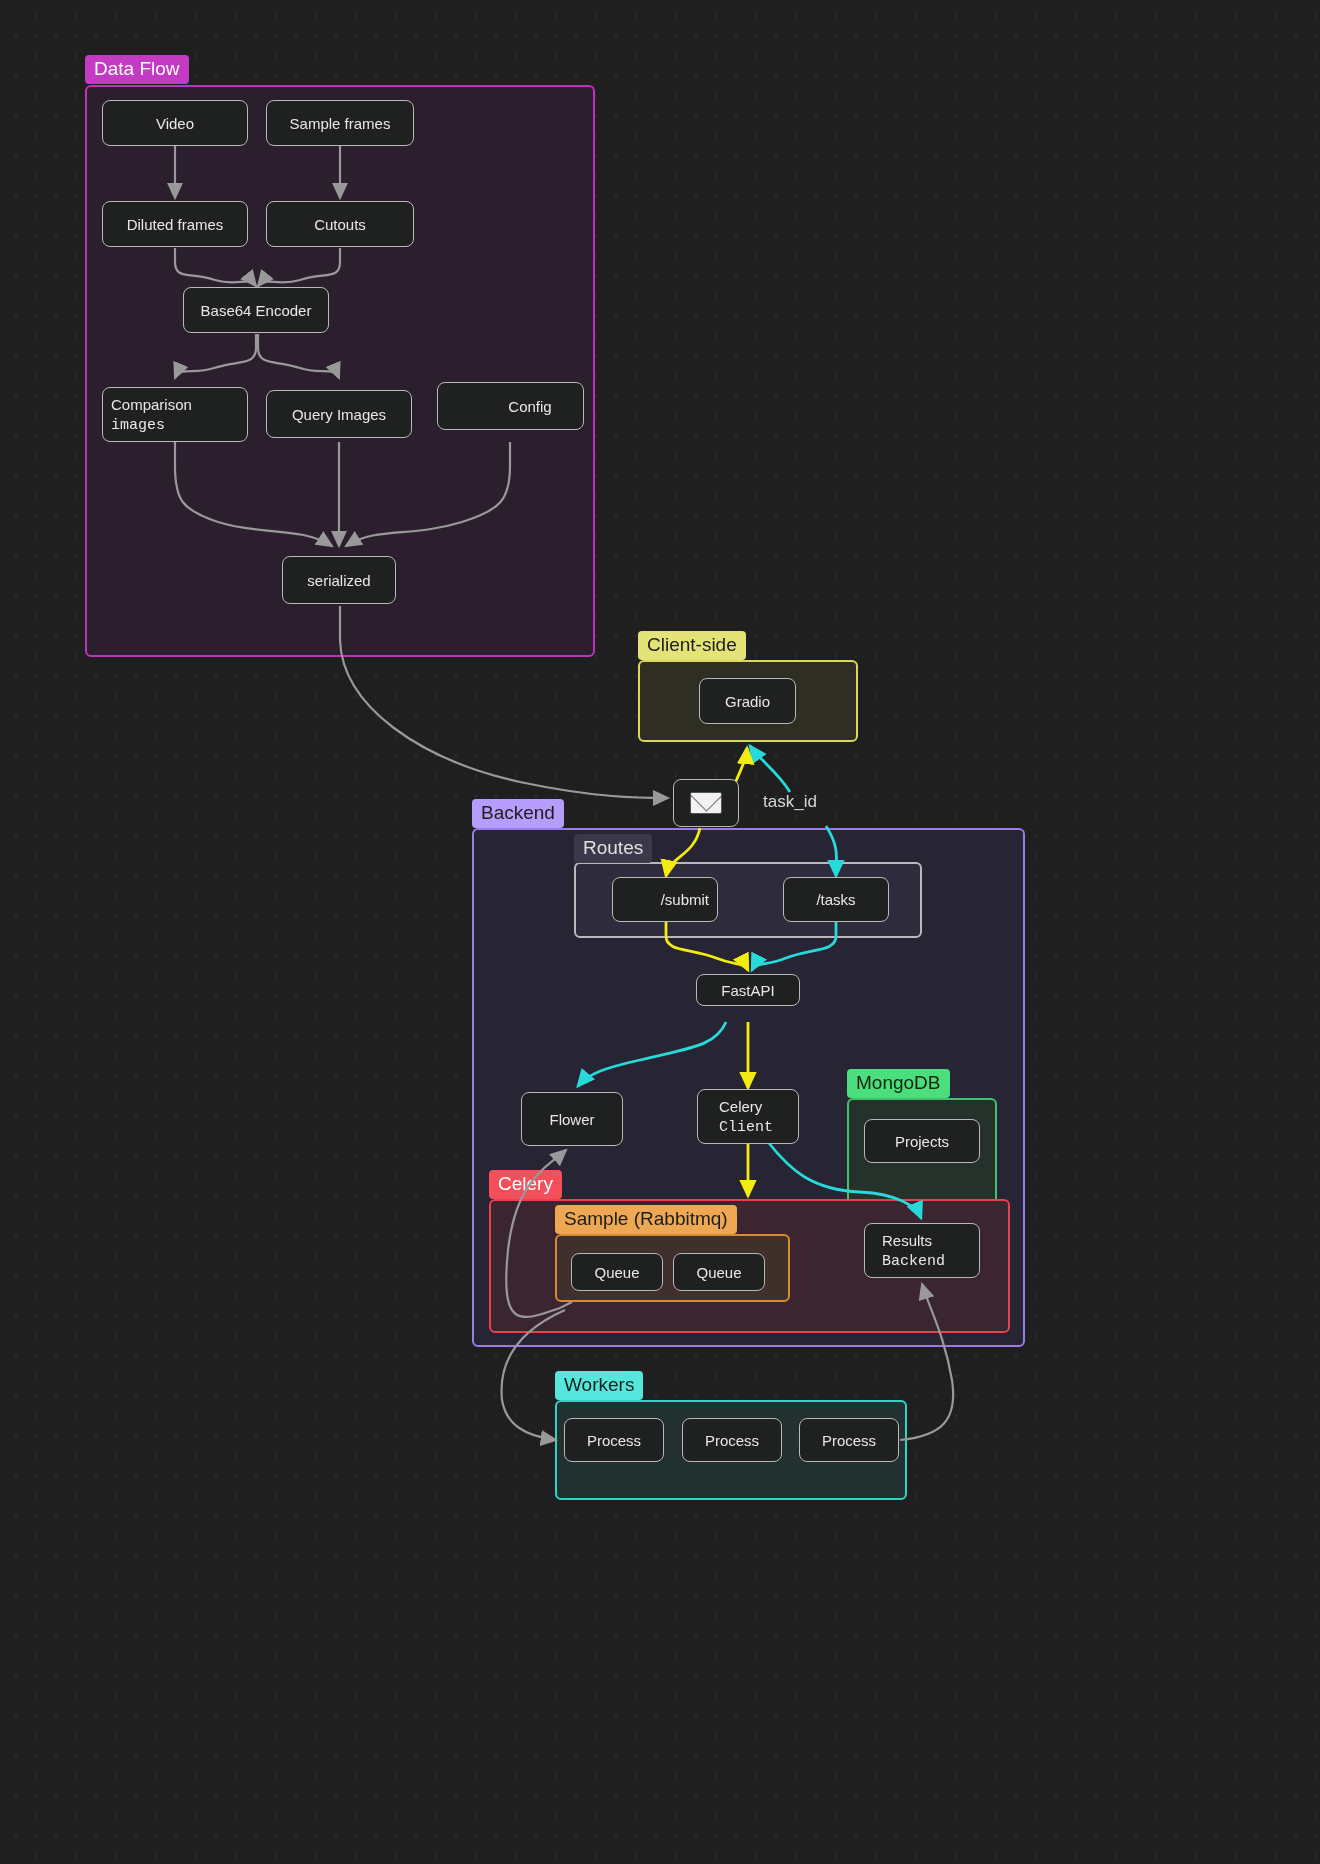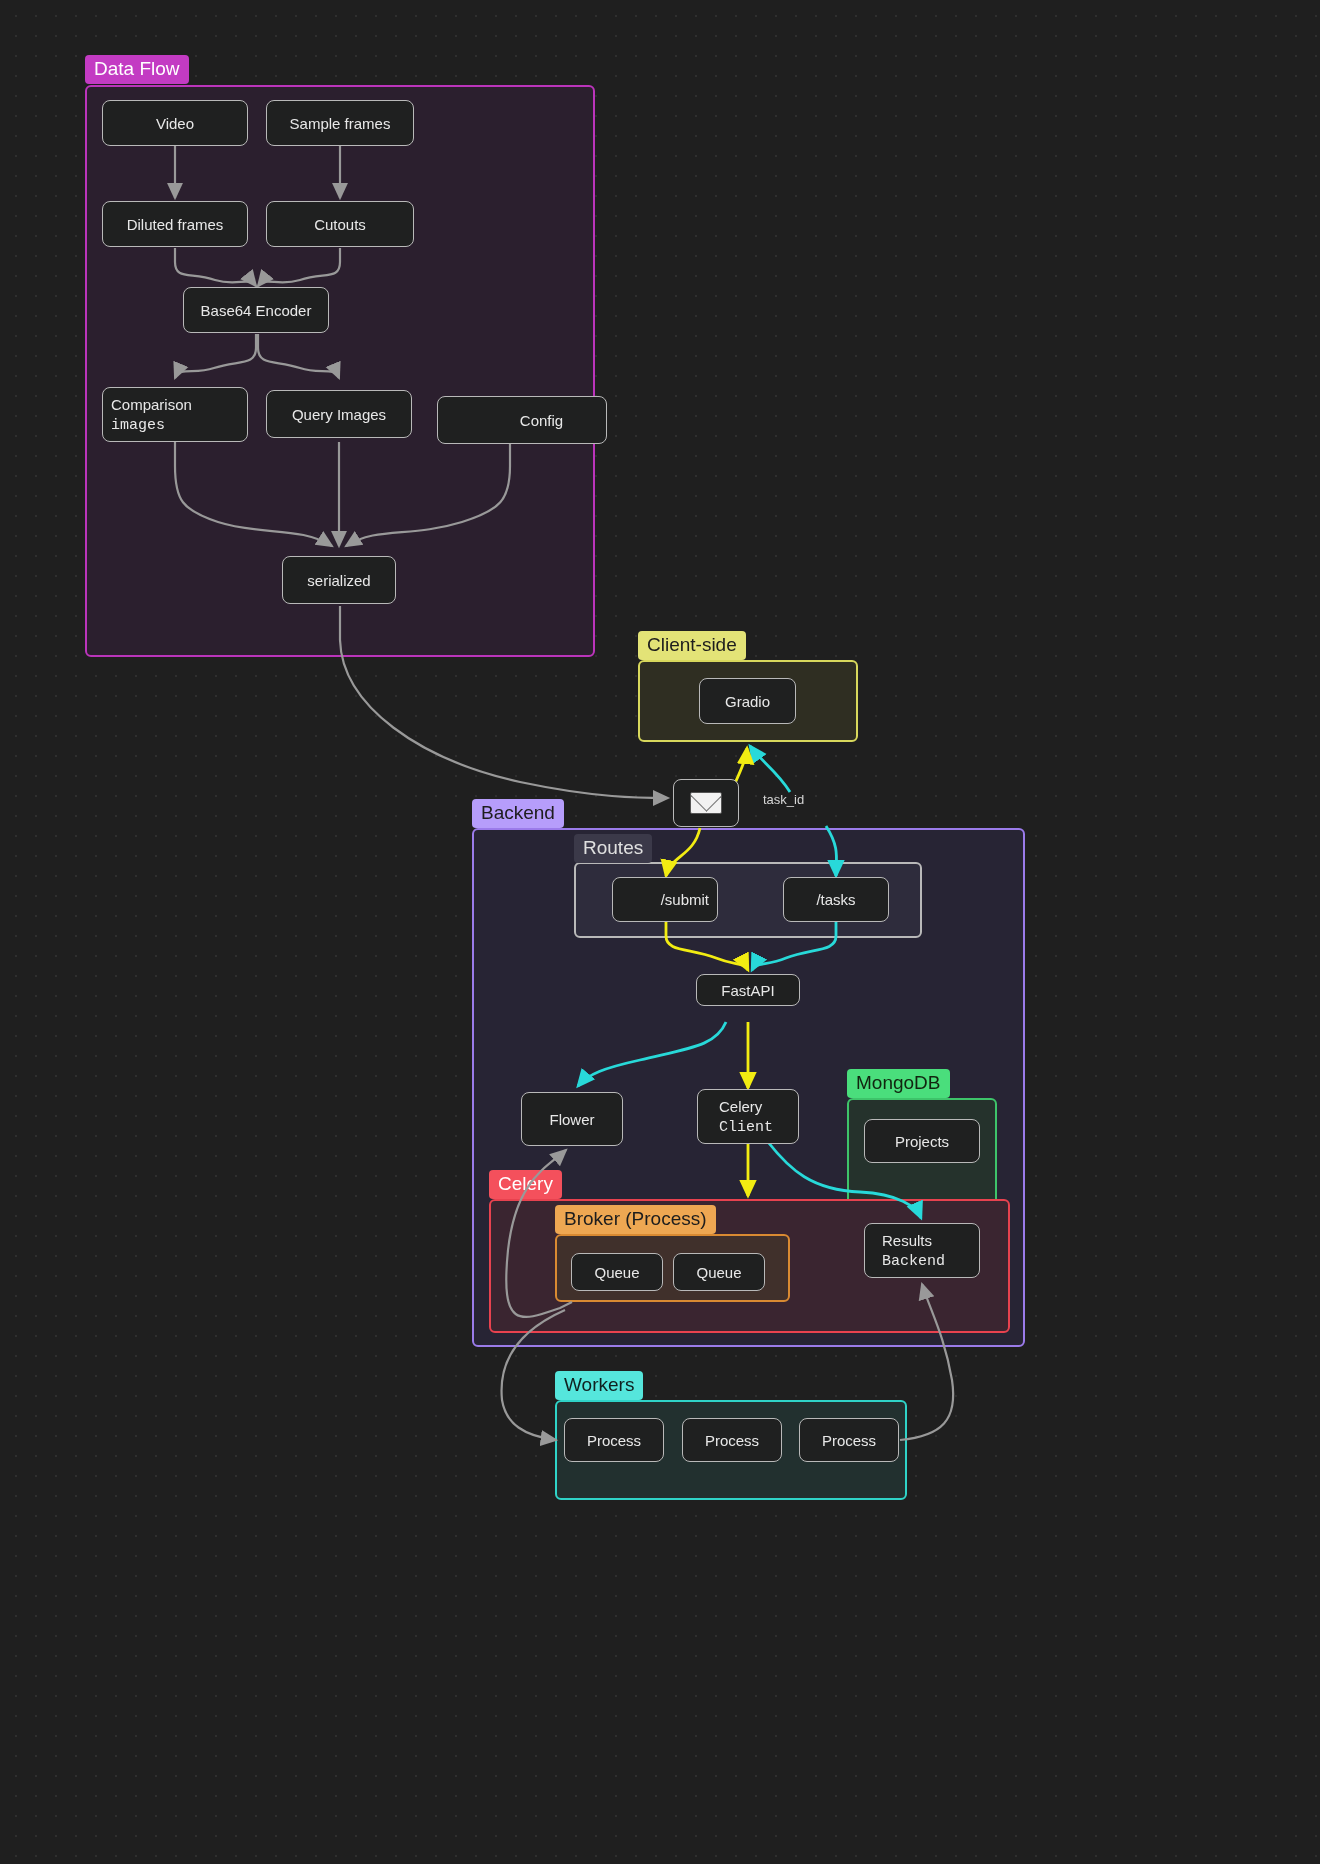--- a/index.html
+++ b/index.html
@@ -83,21 +83,21 @@
     height: 22px;
     margin-left: -11px;
     background: transparent;
     border-bottom: 1.5px solid #777;
     border-right: 1.5px solid #777;
     transform: rotate(45deg);
   }
   .edge-label {
     position: absolute;
     color: #d6d6d6;
-    font-size: 13px;
+    font-size: 17px;
     white-space: nowrap;
   }
 </style>
 </head>
 <body>
 
 <div id="canvas">
 
   <div class="cluster" style="left:85px; top:85px; width:510px; height:572px; border-color:#bb34bb; background:#2b1f2e;"></div>
   <div class="cluster-label" style="left:85px; top:55px; background:#c33bc3; color:#ffffff;">Data Flow</div>
@@ -111,21 +111,21 @@
   <div class="cluster" style="left:574px; top:862px; width:348px; height:76px; border-color:#b9b9b9; background:#2e2c3c;"></div>
   <div class="cluster-label" style="left:574px; top:834px; background:#3b3949; color:#e0e0e0;">Routes</div>
 
   <div class="cluster" style="left:847px; top:1098px; width:150px; height:208px; border-color:#3ec46a; background:#25322c;"></div>
   <div class="cluster-label" style="left:847px; top:1069px; background:#4ade7c; color:#12240f;">MongoDB</div>
 
   <div class="cluster" style="left:489px; top:1199px; width:521px; height:134px; border-color:#e8424f; background:#3a2530;"></div>
   <div class="cluster-label" style="left:489px; top:1170px; background:#f4505c; color:#ffffff;">Celery</div>
 
   <div class="cluster" style="left:555px; top:1234px; width:235px; height:68px; border-color:#d98a32; background:#40302b;"></div>
-  <div class="cluster-label" style="left:555px; top:1205px; background:#eea752; color:#1d1d1d;">Broker (Process)</div>
+  <div class="cluster-label" style="left:555px; top:1205px; background:#eea752; color:#1d1d1d;">Sample (Rabbitmq)</div>
 
   <div class="cluster" style="left:555px; top:1400px; width:352px; height:100px; border-color:#2fd4c8; background:#22302f;"></div>
   <div class="cluster-label" style="left:555px; top:1371px; background:#55e6dc; color:#10201f;">Workers</div>
 
   <svg class="edges" viewBox="0 0 1320 1864">
     <defs>
       <marker id="ah-gray" markerWidth="9" markerHeight="9" refX="7" refY="4.5" orient="auto" markerUnits="strokeWidth">
         <path d="M0,0.8 L8,4.5 L0,8.2 z" fill="#999999"></path>
       </marker>
       <marker id="ah-yellow" markerWidth="7.5" markerHeight="7.5" refX="5.8" refY="3.75" orient="auto" markerUnits="strokeWidth">
@@ -216,21 +216,21 @@
 
   <div class="node" style="left:102px; top:387px; width:146px; height:55px; flex-direction:column; justify-content:center; align-items:flex-start; ">
     <span class="lbl">Comparison</span>
     <span class="lbl2">images</span>
   </div>
 
   <div class="node" style="left:266px; top:390px; width:146px; height:48px;">
     <span class="lbl">Query Images</span>
   </div>
 
-  <div class="node" style="left:437px; top:396px; width:170px; height:48px;padding-left:47px;">
+  <div class="node" style="left:437px; top:382px; width:147px; height:48px;padding-left:47px;">
     <span class="lbl">Config</span>
   </div>
 
   <div class="node" style="left:282px; top:556px; width:114px; height:48px;">
     <span class="lbl">serialized</span>
   </div>
 
   <div class="node" style="left:699px; top:678px; width:97px; height:46px;">
     <span class="lbl">Gradio</span>
   </div>

